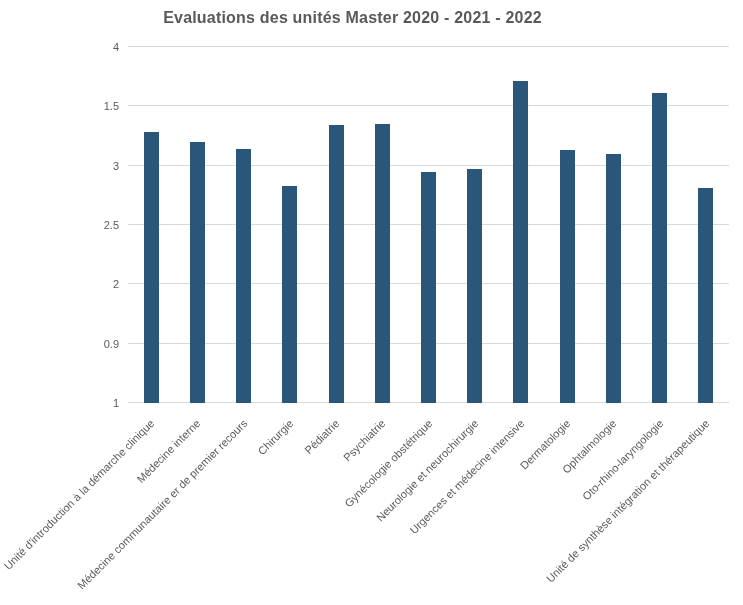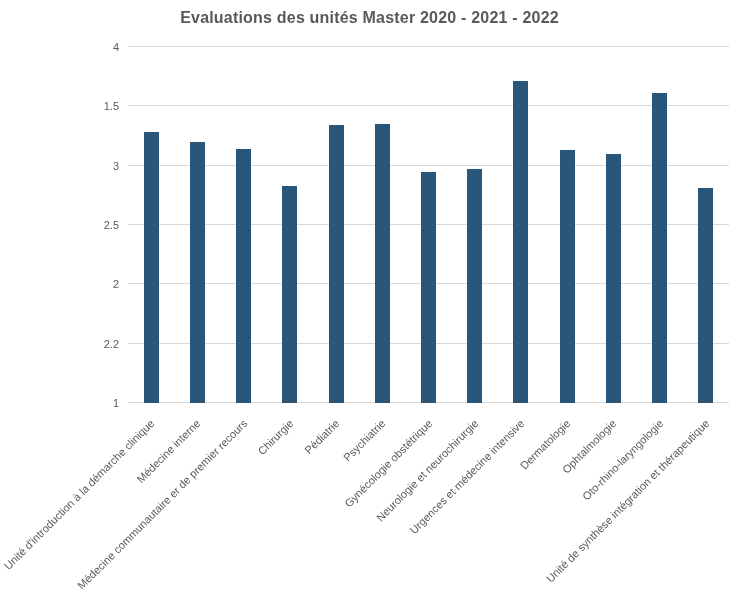--- a/index.html
+++ b/index.html
@@ -7,21 +7,20 @@
     padding: 0;
     background: #ffffff;
     font-family: "Liberation Sans", sans-serif;
     overflow: hidden;
   }
   #chart-root {
     position: relative;
     width: 705px;
     height: 605px;
     background: var(--bg, #ffffff);
-    padding-left: 34px;
   }
   .title {
     position: absolute;
     top: 9px;
     left: 0;
     right: 0;
     text-align: center;
     font-size: 16px;
     font-weight: bold;
     color: var(--title-color, #595959);
@@ -96,21 +95,21 @@
   }
 </style>
 </head>
 <body>
 
 <div id="chart-root">
   <div class="title">Evaluations des unités Master 2020 - 2021 - 2022</div>
 
   <div id="y-axis">
       <div class="ytick" style="bottom: 0%;">1</div>
-      <div class="ytick" style="bottom: 16.6667%;">2.2</div>
+      <div class="ytick" style="bottom: 16.6667%;">0.9</div>
       <div class="ytick" style="bottom: 33.3333%;">2</div>
       <div class="ytick" style="bottom: 50%; margin-top: 44px;">2.5</div>
       <div class="ytick" style="bottom: 66.6667%;">3</div>
       <div class="ytick" style="bottom: 83.3333%;">1.5</div>
       <div class="ytick" style="bottom: 100%;">4</div>
     </div>
 
   <div id="plot-area">
       <div class="gridline" style="bottom: 0%;"></div>
       <div class="gridline" style="bottom: 16.6667%;"></div>

